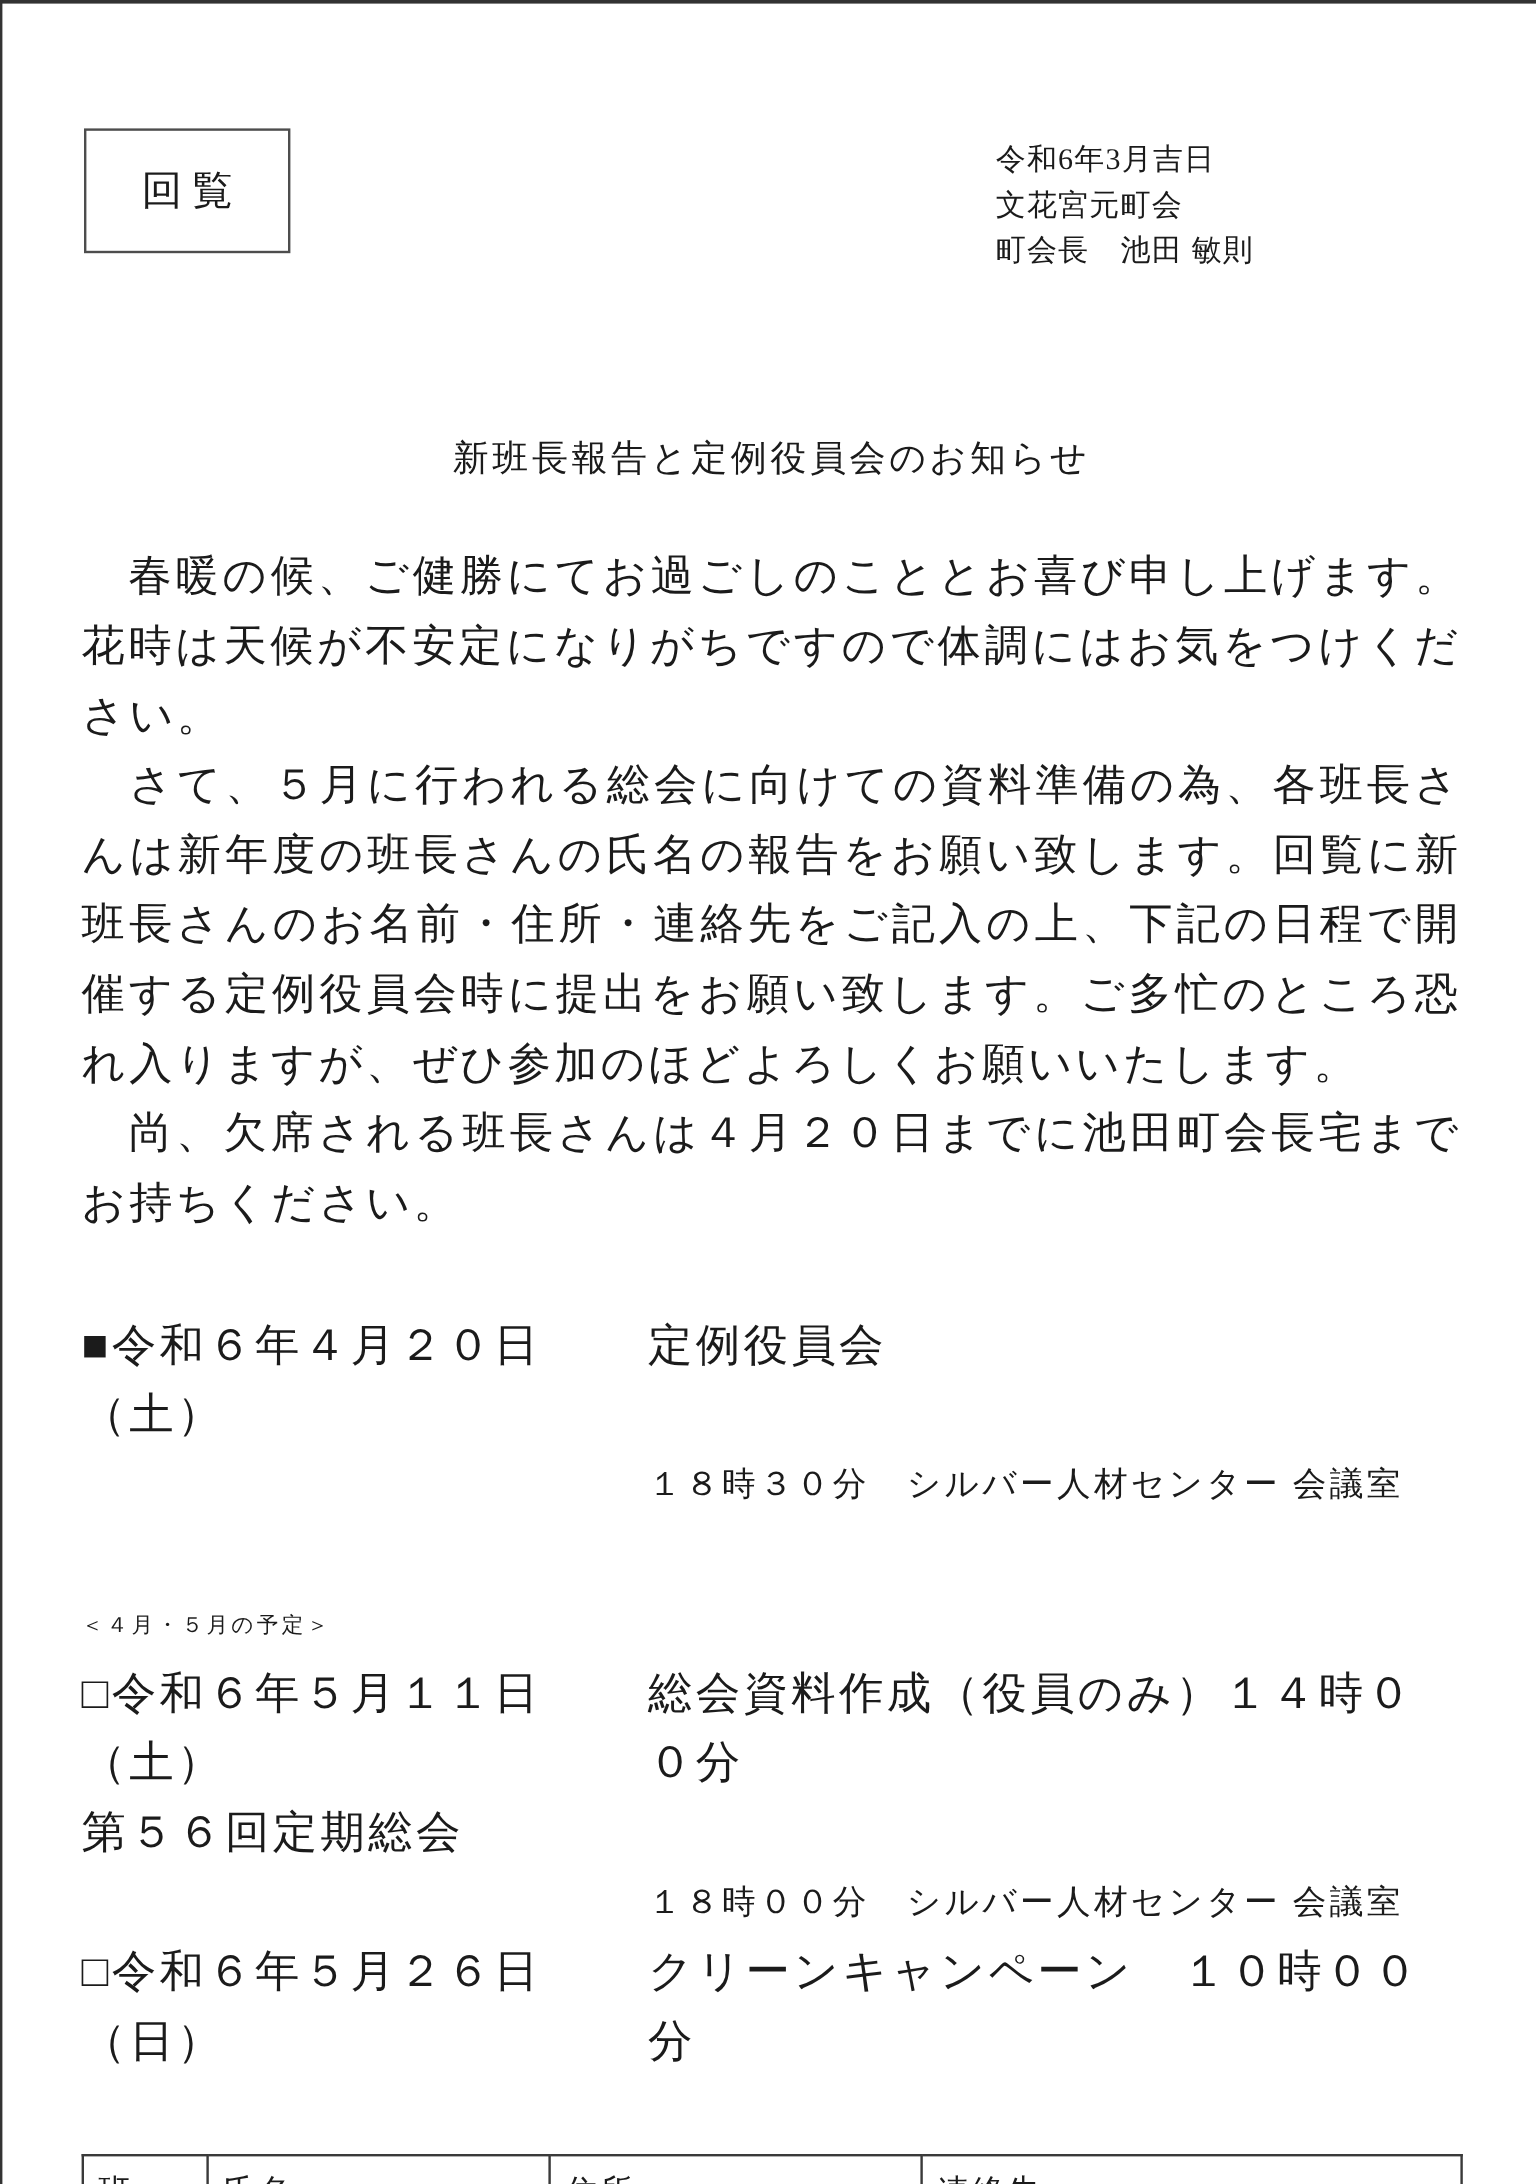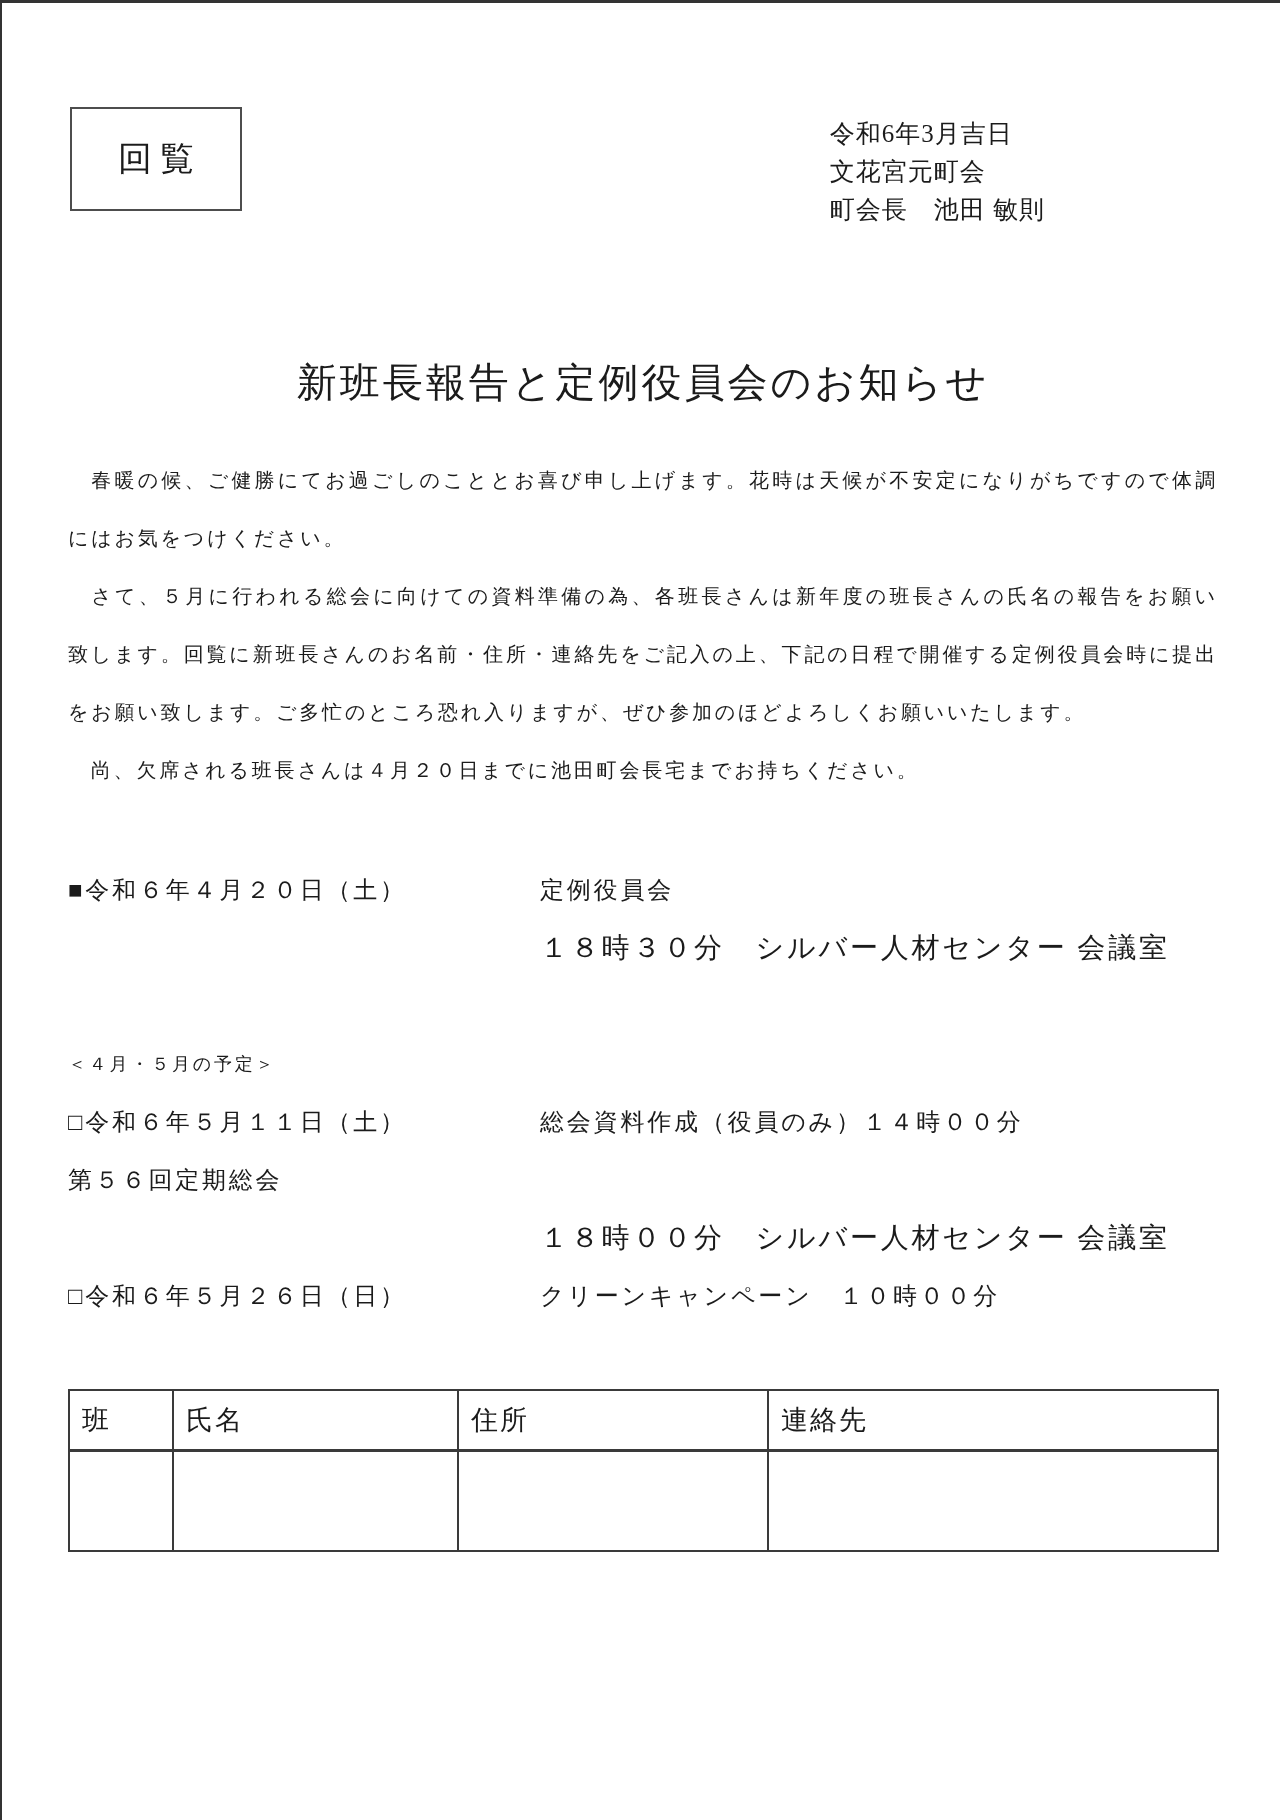--- a/index.html
+++ b/index.html
@@ -40,40 +40,40 @@
   .issuer {
     margin-top: 8px;
     margin-right: 173px;
     font-size: 25px;
     line-height: 38px;
     letter-spacing: 1px;
   }
   
   .doc-title {
     margin: 134px 0 0 0;
-    font-size: 40px;
+    font-size: 30px;
     font-weight: normal;
     text-align: center;
     letter-spacing: 3px;
     line-height: 40px;
   }
   
   .body-text {
     margin-top: 48px;
-    font-size: 20px;
+    font-size: 36px;
     line-height: 58px;
     letter-spacing: 2.8px;
     text-align: justify;
   }
   .body-text p { margin: 0; }
   
   .event-block { margin-top: 62px; }
   .event-row {
     display: flex;
-    font-size: 24px;
+    font-size: 37px;
     line-height: 58px;
     letter-spacing: 2.8px;
   }
   .event-date { flex: 0 0 472px; }
   .event-desc { flex: 1 1 auto; }
   .event-detail {
     margin-left: 472px;
     font-size: 28px;
     line-height: 58px;
     letter-spacing: 2.8px;

